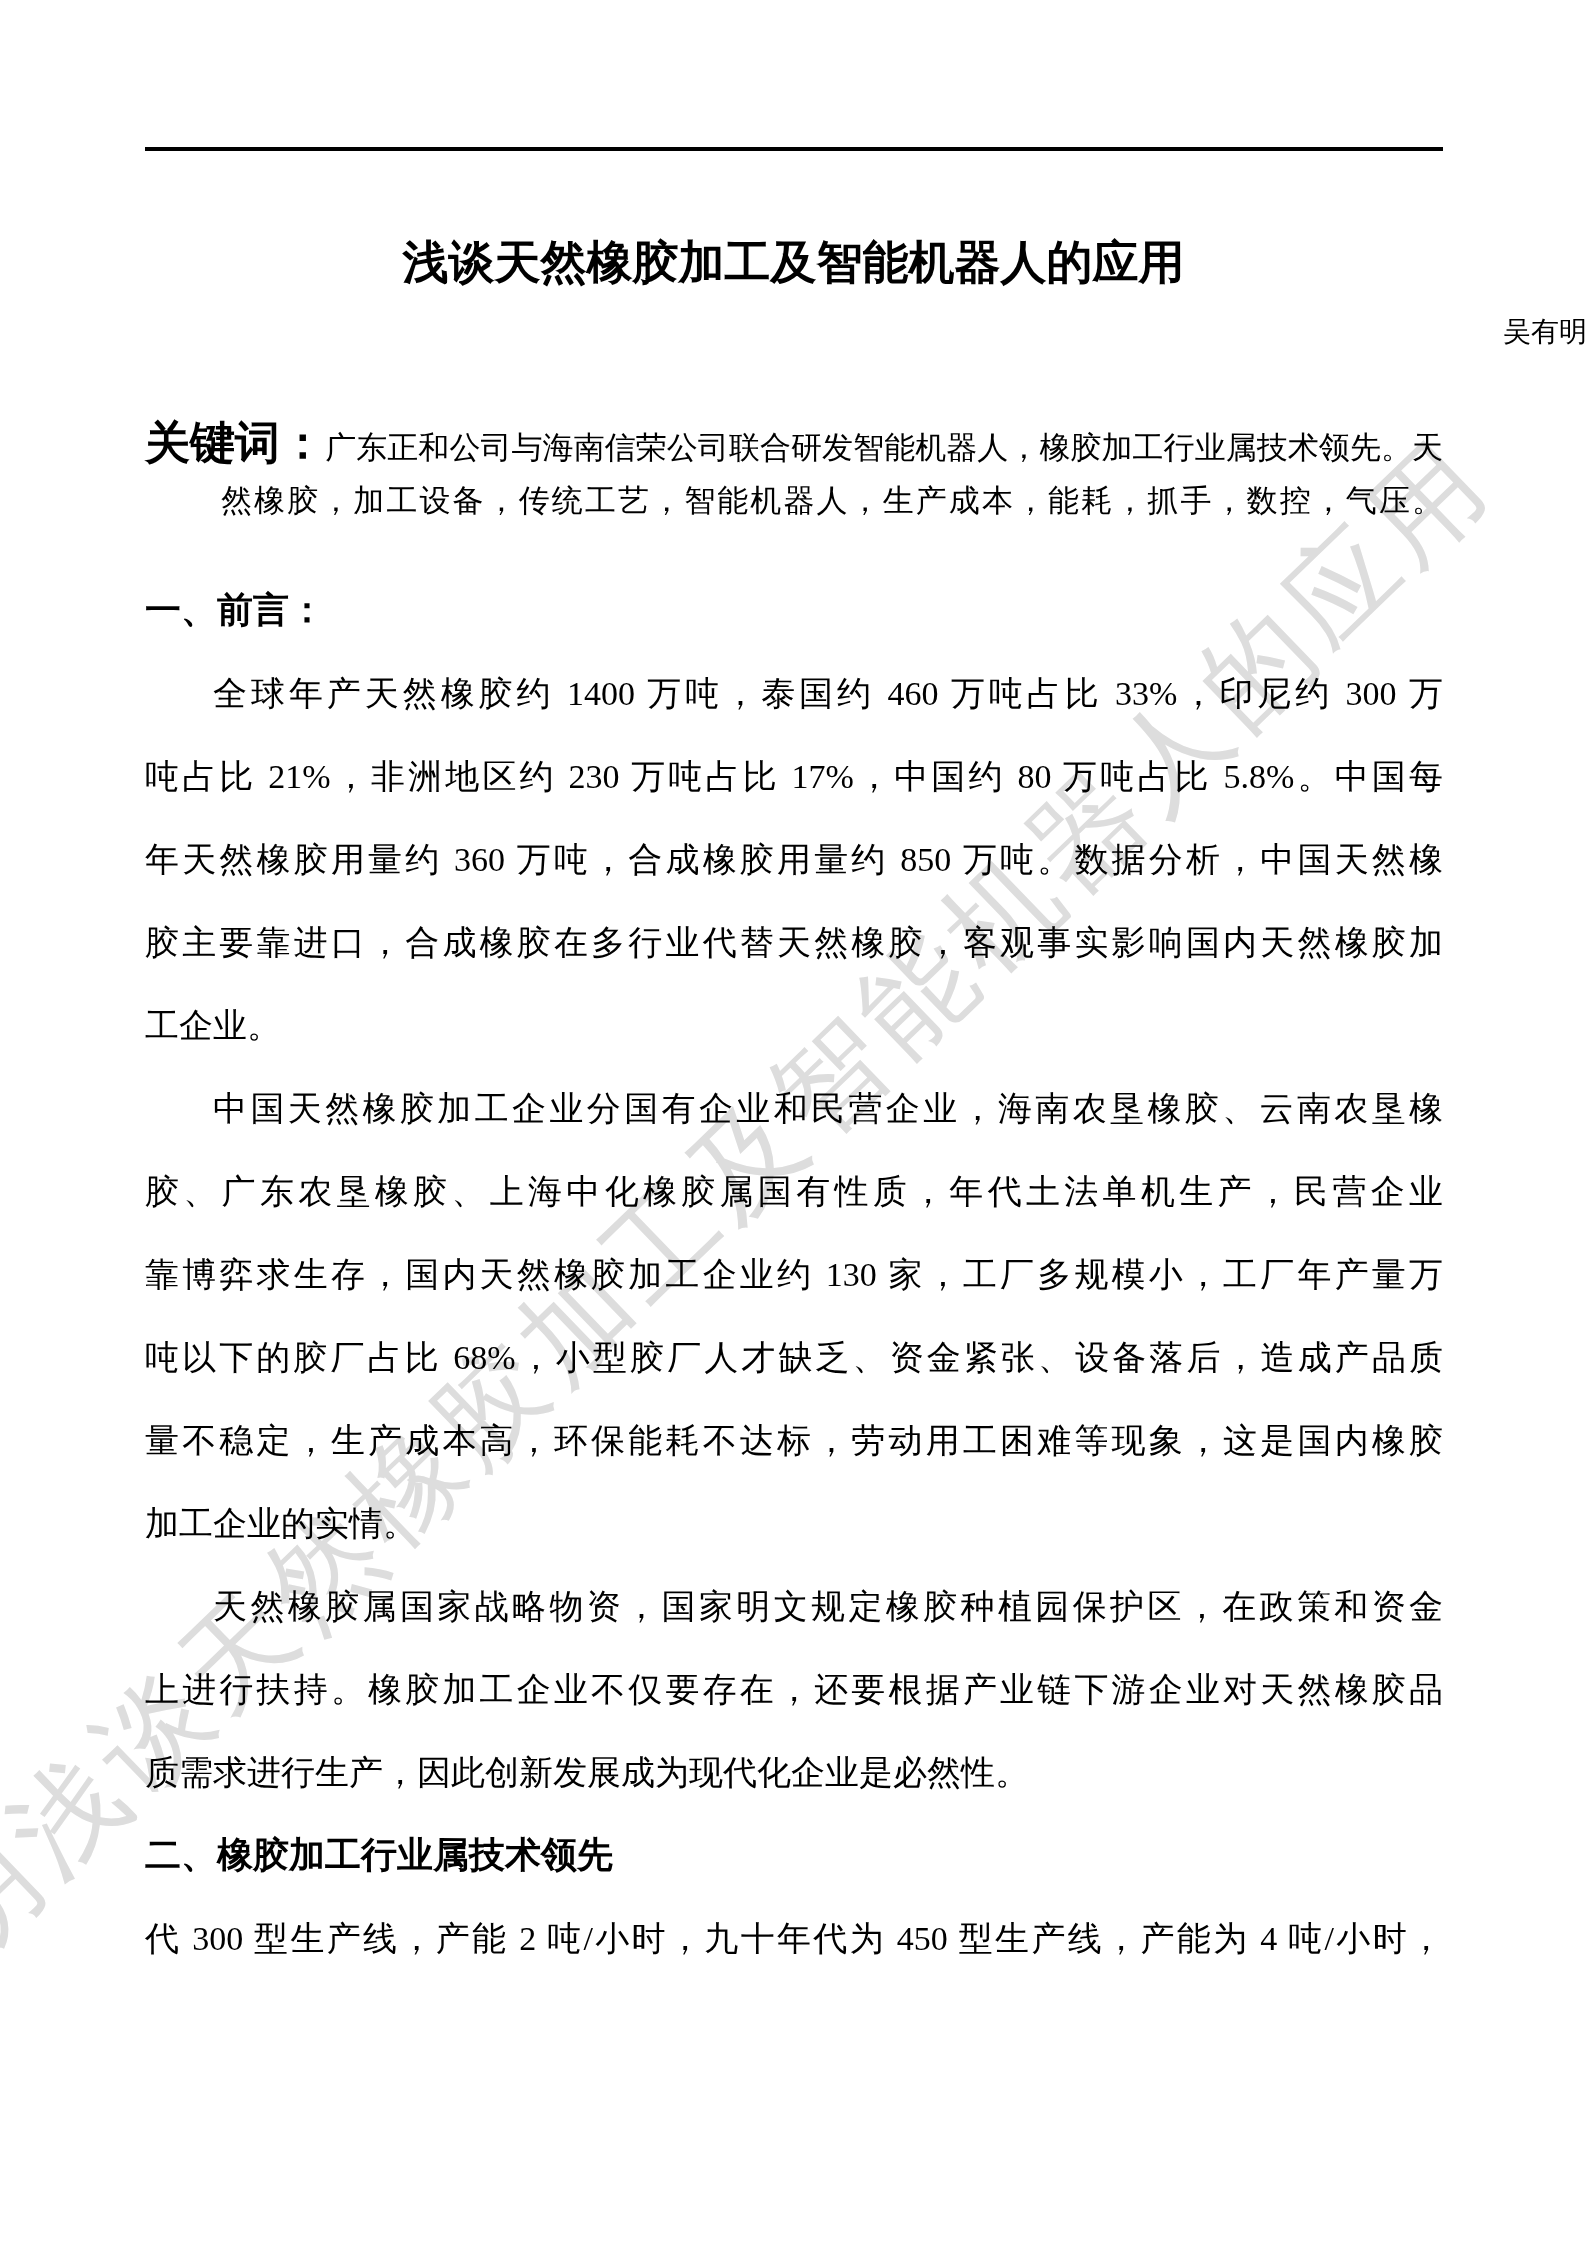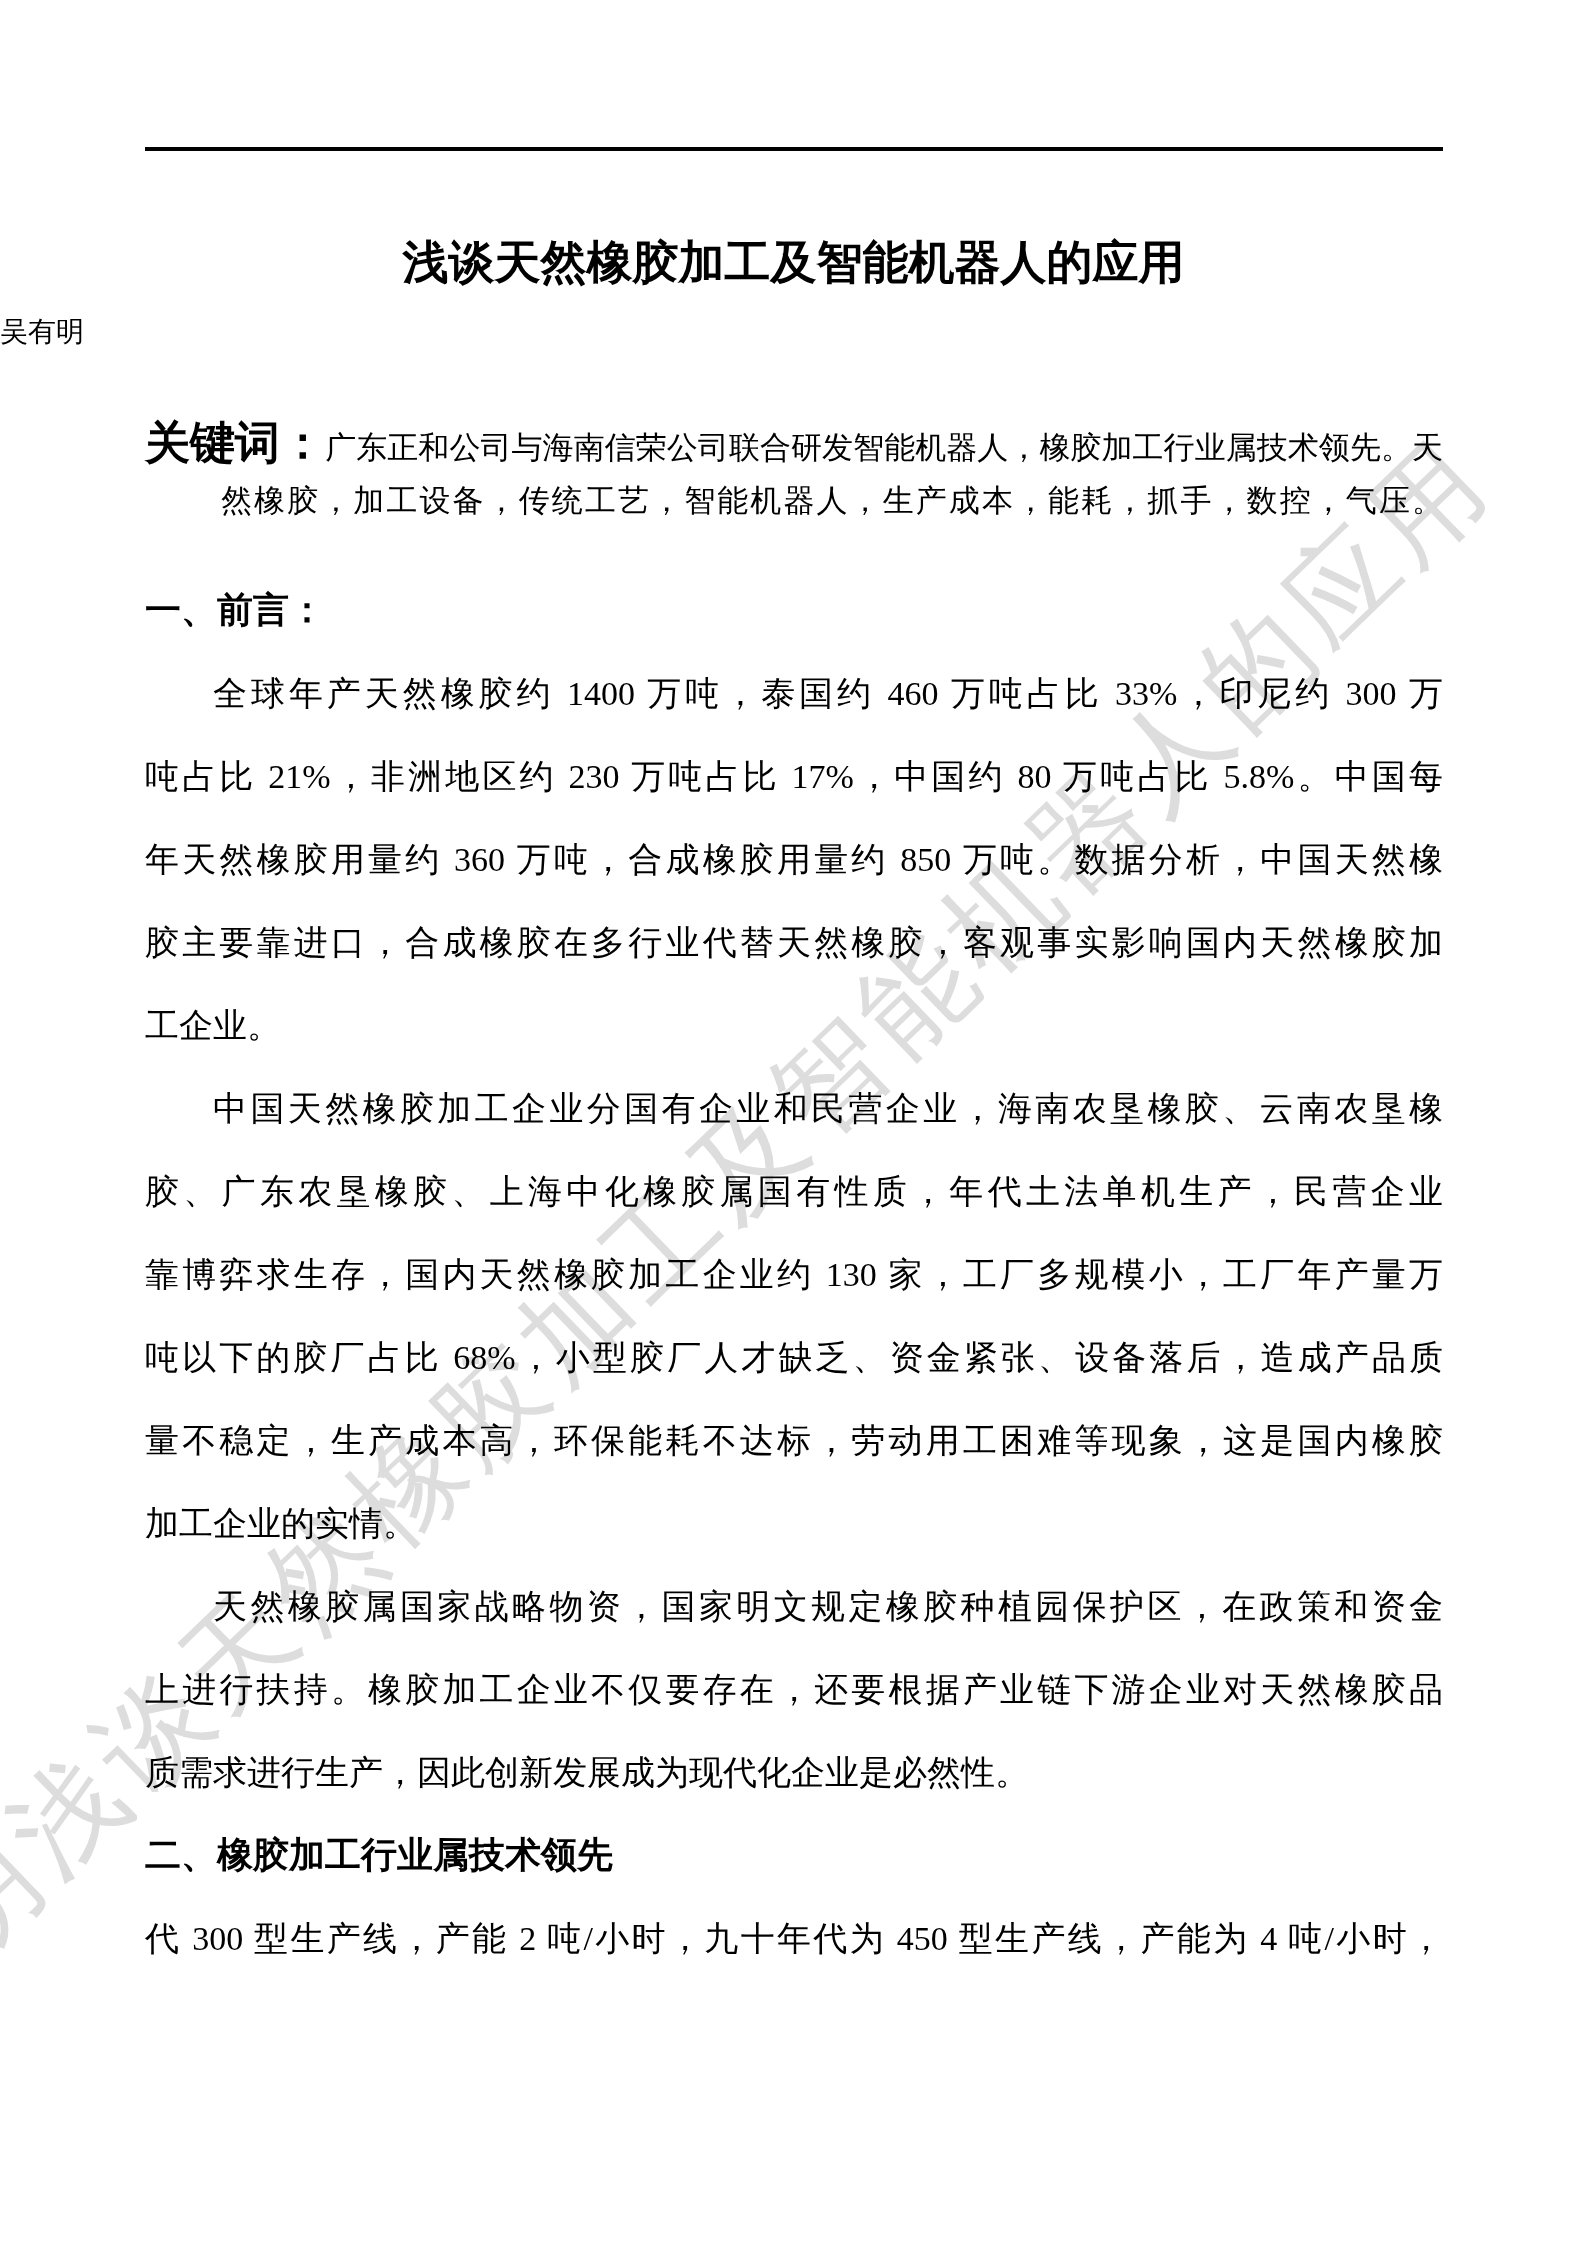--- a/index.html
+++ b/index.html
@@ -43,21 +43,21 @@
     font-size: 46px;
     line-height: 62px;
     font-weight: 700;
     z-index: 1;
   }
   .author {
     position: absolute;
     top: 311px;
     left: 0;
     width: 100%;
-    text-align: left;
+    text-align: right;
     font-size: 28px;
     line-height: 42px;
     z-index: 1;
   }
   .keywords {
     position: absolute;
     top: 414px;
     left: 145px;
     width: 1298px;
     font-size: 31px;

